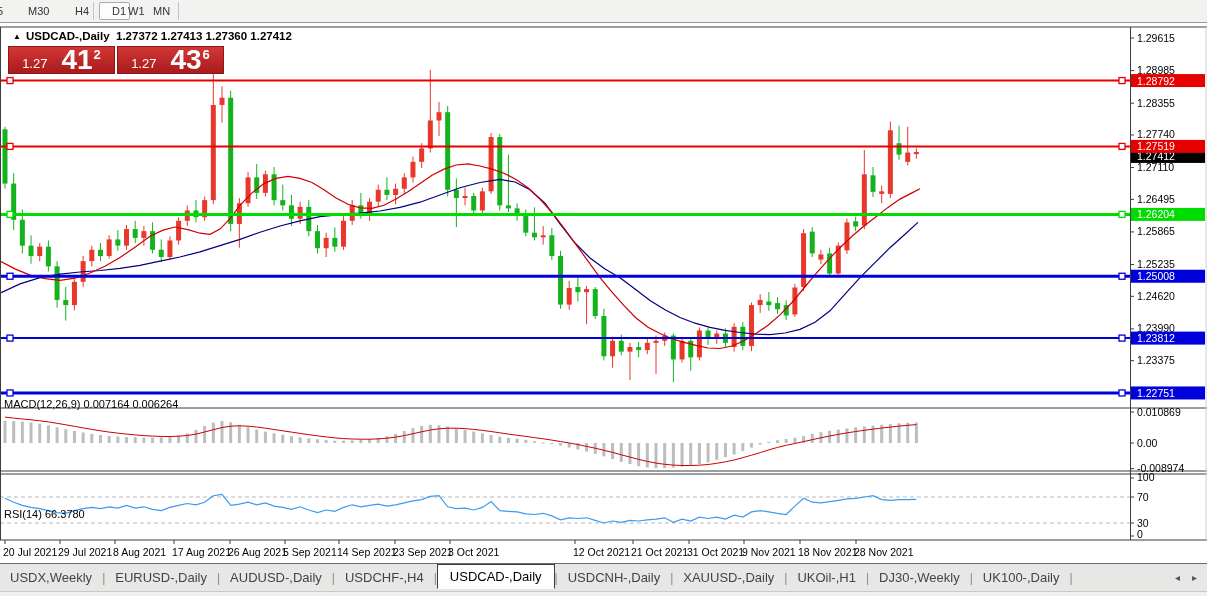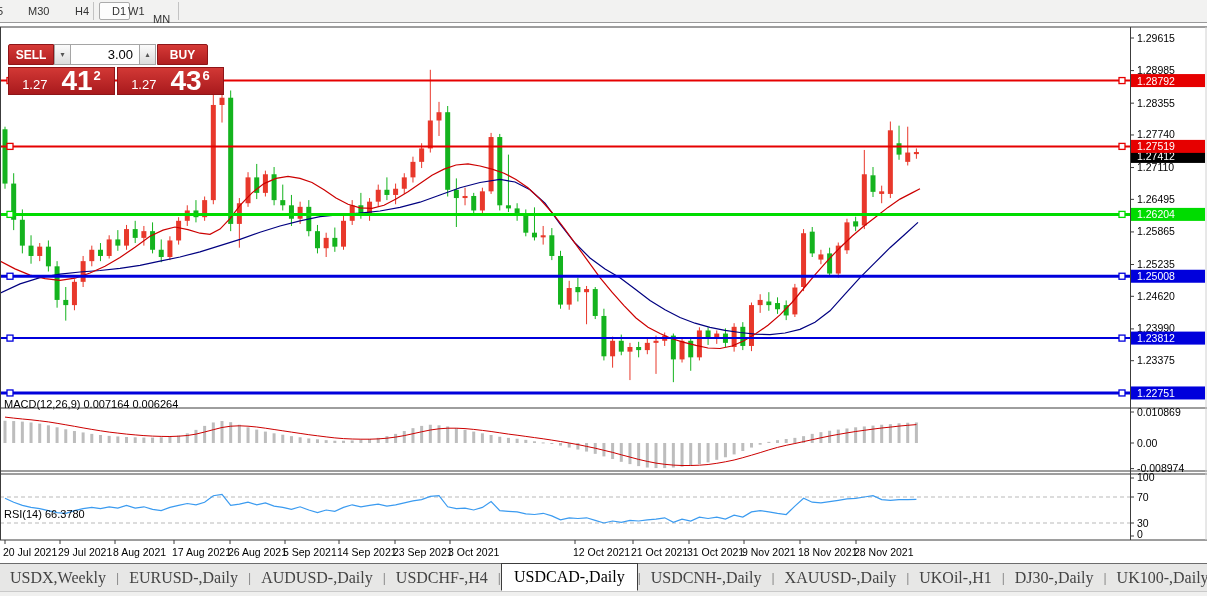--- a/index.html
+++ b/index.html
@@ -24,38 +24,38 @@
   #tp-row2{display:flex;margin-top:2px;}
   .px-box{width:105px;height:26px;background:linear-gradient(#d23835,#a91a1d);color:#fff;display:flex;align-items:center;justify-content:center;border:1px solid #8e1518;}
   .px-box + .px-box{margin-left:2px;}
   .px-small{font-size:13px;font-weight:normal;align-self:flex-end;margin-bottom:2px;}
   .px-big{font-size:28px;font-weight:bold;line-height:24px;margin-left:14px;}
   .px-sup{font-size:13px;font-weight:bold;align-self:flex-start;margin-top:0px;margin-left:1px;}
   
   .ind-label{position:absolute;z-index:2;font-size:11px;color:#000;}
   
   #tabbar{position:absolute;left:0;top:563px;width:1207px;height:27px;background:#e7e7e6;border-top:1px solid #6c6c6c;z-index:2;display:flex;align-items:center;}
-  .tab{font-size:16px;color:#444;padding:4px 10px;white-space:nowrap;cursor:default;font-family:Liberation Serif, serif;}
+  .tab{font-size:13px;color:#444;padding:4px 10px;white-space:nowrap;cursor:default;}
   .tab.active{background:#fff;border:1px solid #3c3c3c;border-bottom:1px solid #fff;color:#000;padding:4px 12px;margin-top:-2px;}
   .tab-sep{color:#8a8a8a;font-size:12px;}
   #tab-arrows{margin-left:auto;margin-right:10px;display:flex;gap:12px;color:#555;font-size:10px;}
   #statusbar{position:absolute;left:0;top:591px;width:1207px;height:5px;background:#f0f0ef;border-top:1px solid #c9c9c9;z-index:2;}
 </style>
 </head>
 <body>
 <div id="app">
 
   <div id="toolbar">
       <div class="tf-item" style="left: -6px;">5</div>
       <div class="tf-item" style="left: 13px; margin-left: 12px;">M30</div>
       <div class="tf-item" style="left: 45px; margin-top: 20px;">H1</div>
       <div class="tf-item" style="left: 72px;">H4</div>
       <div class="tf-item active" style="left: 99px;">D1</div>
       <div class="tf-item" style="left: 125px;">W1</div>
-      <div class="tf-item" style="left: 150px; margin-top: 8px;">MN</div>
+      <div class="tf-item" style="left: 150px;">MN</div>
       <div class="tb-sep" style="left: 93px;"></div>
       <div class="tb-sep" style="left: 178px;"></div>
     </div>
 
   <svg id="chart-svg" width="1207" height="596">
       <rect x="0" y="27" width="1207" height="513" fill="#ffffff"></rect>
       <line x1="0" y1="497" x2="1130" y2="497" stroke="#b9b9b9" stroke-dasharray="4 3"></line>
       <line x1="0" y1="523" x2="1130" y2="523" stroke="#b9b9b9" stroke-dasharray="4 3"></line>
       <g>
         <rect x="3.5" y="420.7544" width="3" height="22.245600000000024" fill="#bdbdbd"></rect>
@@ -488,29 +488,25 @@
         <text x="687" y="556">31 Oct 2021</text>
         <line x1="744" y1="540" x2="744" y2="544" stroke="#3c3c3c"></line>
         <text x="742" y="556">9 Nov 2021</text>
         <line x1="800" y1="540" x2="800" y2="544" stroke="#3c3c3c"></line>
         <text x="798" y="556">18 Nov 2021</text>
         <line x1="856" y1="540" x2="856" y2="544" stroke="#3c3c3c"></line>
         <text x="854" y="556">28 Nov 2021</text>
       </g>
     </svg>
 
+  <div id="chart-header">
+    <span class="tri">▲</span><span>USDCAD-,Daily</span>&nbsp;&nbsp;<span style="font-weight:bold">1.27372 1.27413 1.27360 1.27412</span>
+  </div>
 
   <div id="trade-panel">
-    <div id="tp-row1">
-      <div id="sell-btn" class="tp-btn">SELL</div>
-      <div class="spin-btn">▾</div>
-      <div id="vol-box">3.00</div>
-      <div class="spin-btn">▴</div>
-      <div id="buy-btn" class="tp-btn">BUY</div>
-    </div>
     <div id="tp-row2">
       <div class="px-box">
         <span class="px-small">1.27</span>
           <span class="px-big">41</span>
           <span class="px-sup">2</span>
       </div>
       <div class="px-box">
         <span class="px-small">1.27</span>
           <span class="px-big">43</span>
           <span class="px-sup">6</span>
@@ -535,21 +531,21 @@
       <div class="tab">USDCHF-,H4</div>
       <div class="tab-sep">|</div>
       <div class="tab active">USDCAD-,Daily</div>
       <div class="tab-sep">|</div>
       <div class="tab">USDCNH-,Daily</div>
       <div class="tab-sep">|</div>
       <div class="tab">XAUUSD-,Daily</div>
       <div class="tab-sep">|</div>
       <div class="tab">UKOil-,H1</div>
       <div class="tab-sep">|</div>
-      <div class="tab">DJ30-,Daily</div>
+      <div class="tab">DJ30-,Weekly</div>
       <div class="tab-sep">|</div>
       <div class="tab">UK100-,Daily</div>
       <div class="tab-sep">|</div>
       <div id="tab-arrows">
         <span>◂</span>
         <span>▸</span>
       </div>
     </div>
   <div id="statusbar"></div>
 

